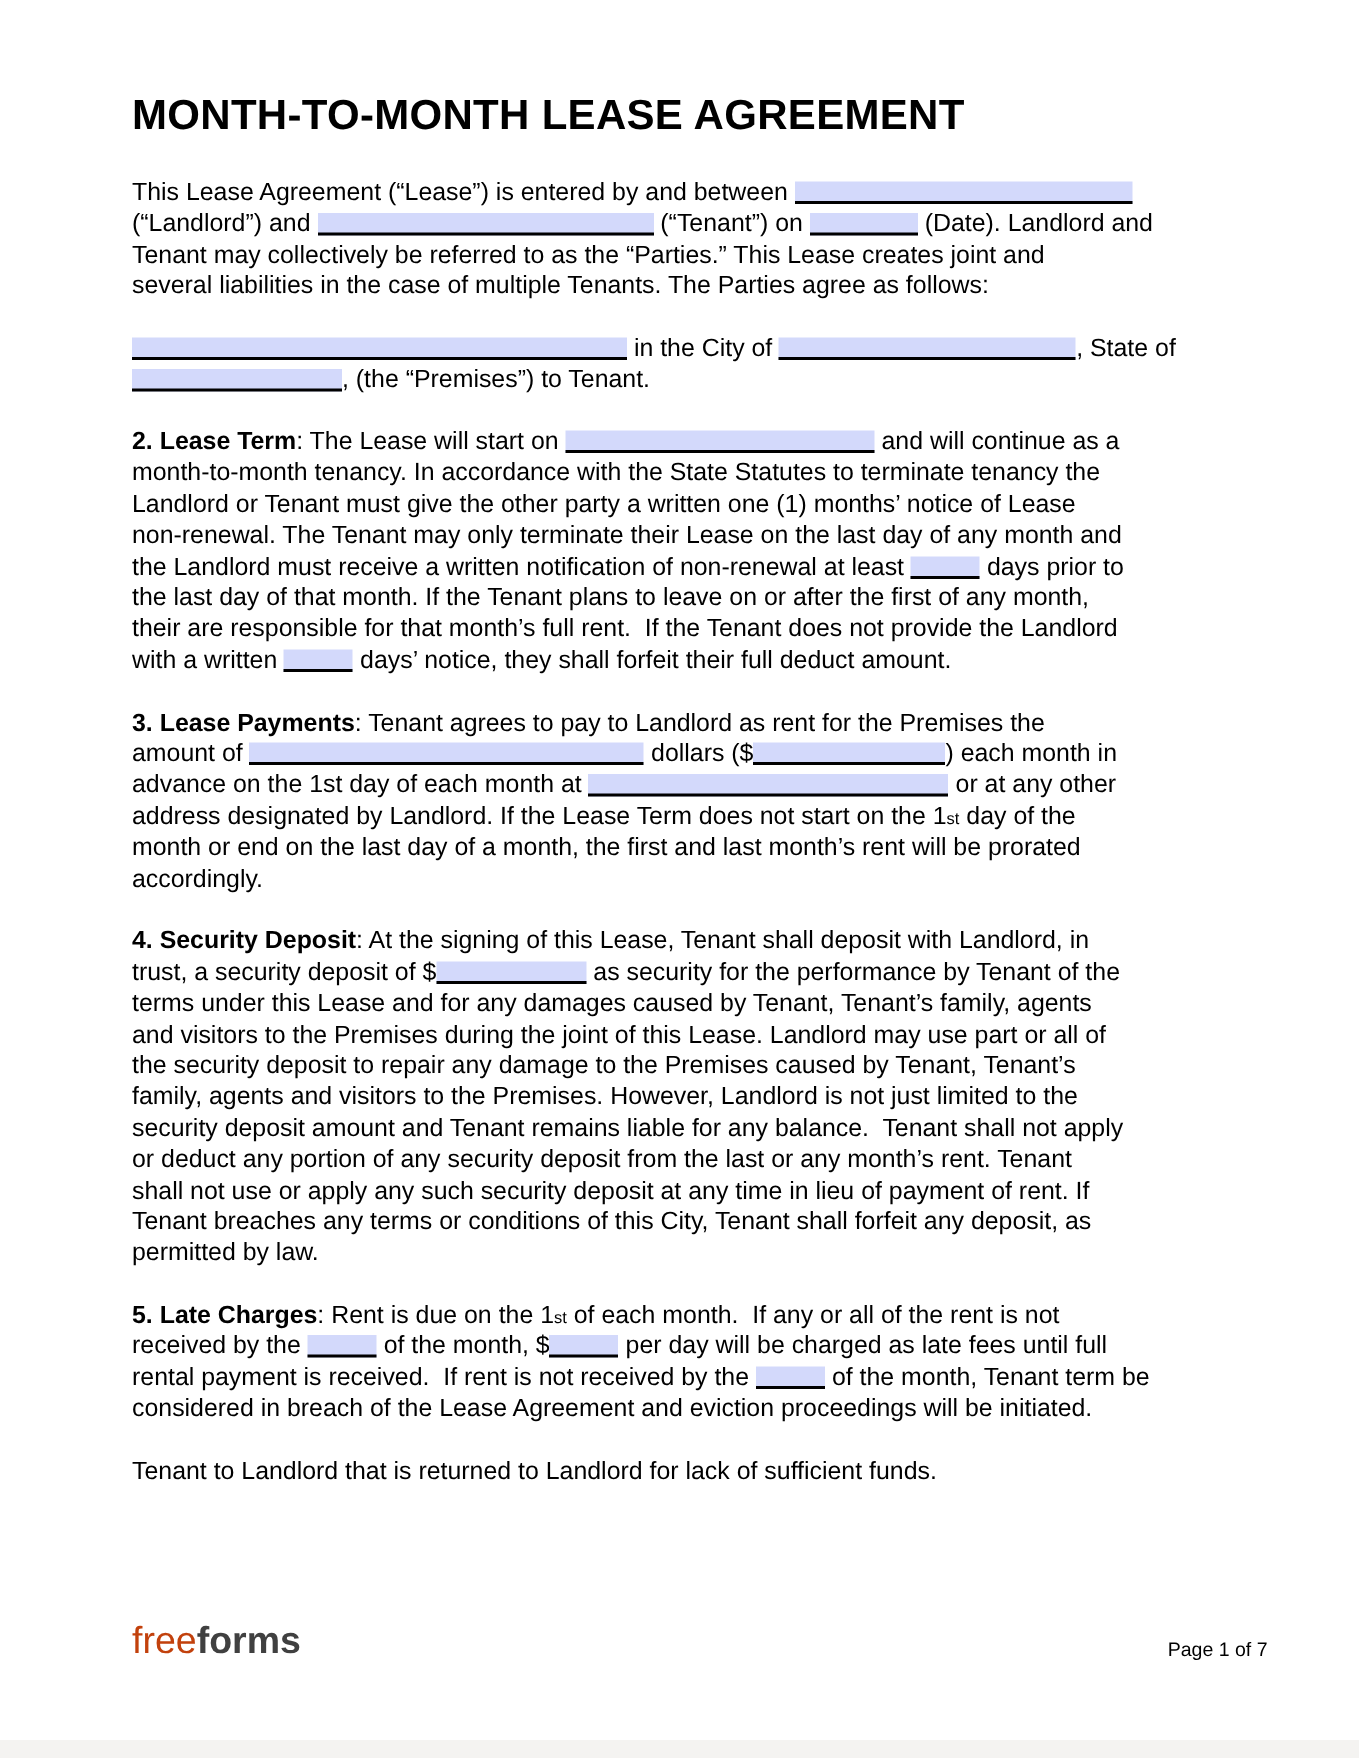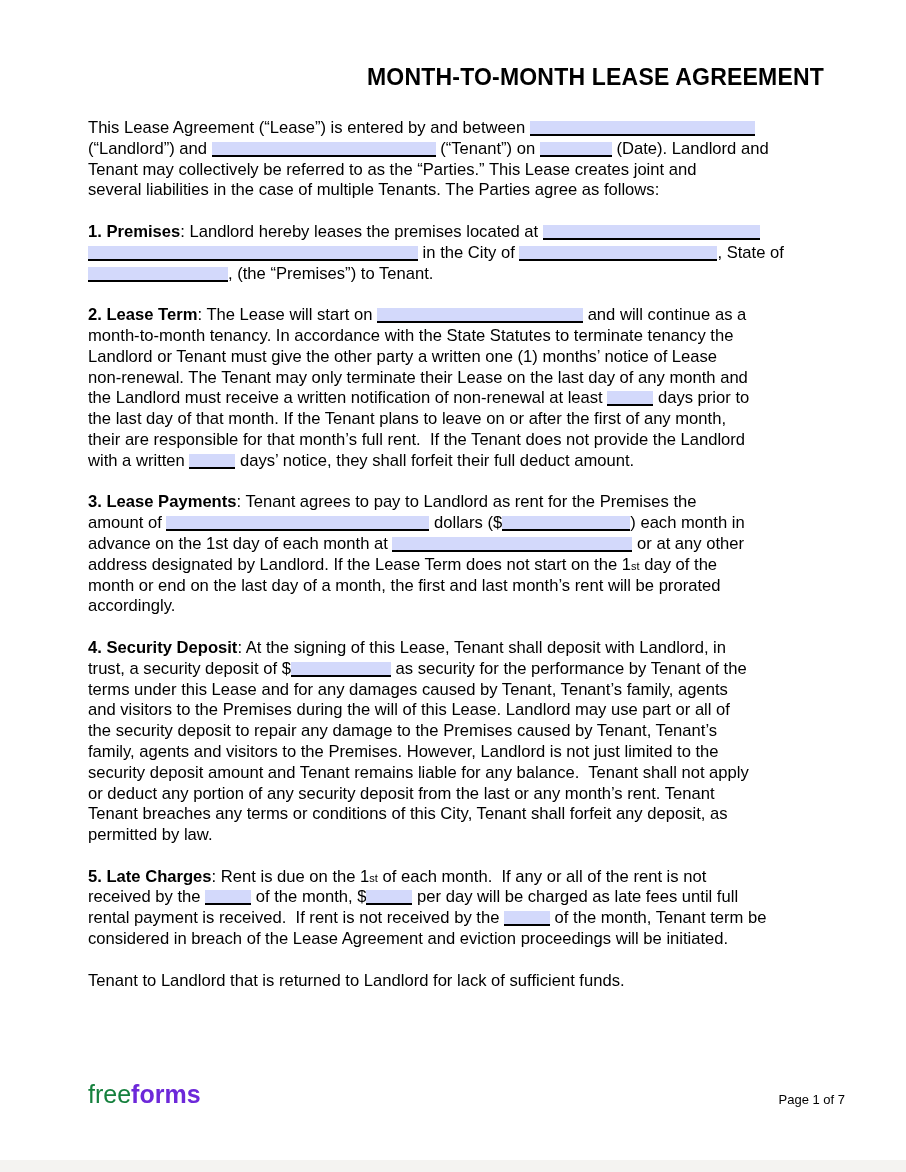--- a/index.html
+++ b/index.html
@@ -9,23 +9,23 @@
     width:906px; height:1172px;
     background:#ffffff;
     font-family:"Liberation Sans", sans-serif;
     color:#000;
     overflow:hidden;
   }
   .content {
     position:absolute; left:88px; top:62px; width:736px;
   }
   .doc-title {
-    text-align:right;
+    text-align:left;
     font-weight:bold;
-    font-size:23px;
+    font-size:28px;
     line-height:30px;
     margin-bottom:26px;
     letter-spacing:0.2px;
   }
   .para { margin-bottom:20.8px; }
   .line {
     white-space:pre;
     font-size:16.6px;
     line-height:20.8px;
     height:20.8px;
@@ -62,21 +62,20 @@
   <div class="content">
     <div class="doc-title">MONTH-TO-MONTH LEASE AGREEMENT</div>
     <div>
         <div class="para">
           <div class="line"><span class="txt">This Lease Agreement (“Lease”) is entered by and between </span><span class="blank" style="width: 225px;"></span></div>
           <div class="line"><span class="txt">(“Landlord”) and </span><span class="blank" style="width: 224px;"></span><span class="txt"> (“Tenant”) on </span><span class="blank" style="width: 72px;"></span><span class="txt"> (Date). Landlord and</span></div>
           <div class="line"><span class="txt">Tenant may collectively be referred to as the “Parties.” This Lease creates joint and</span></div>
           <div class="line"><span class="txt">several liabilities in the case of multiple Tenants. The Parties agree as follows:</span></div>
         </div>
         <div class="para">
-          <div class="line"><span class="b">1. Premises</span><span class="txt">: Landlord hereby leases the premises located at </span><span class="blank" style="width: 217px;"></span></div>
           <div class="line"><span class="blank" style="width: 330px;"></span><span class="txt"> in the City of </span><span class="blank" style="width: 198px;"></span><span class="txt">, State of</span></div>
           <div class="line"><span class="blank" style="width: 140px;"></span><span class="txt">, (the “Premises”) to Tenant.</span></div>
         </div>
         <div class="para">
           <div class="line"><span class="b">2. Lease Term</span><span class="txt">: The Lease will start on </span><span class="blank" style="width: 206px;"></span><span class="txt"> and will continue as a</span></div>
           <div class="line"><span class="txt">month-to-month tenancy. In accordance with the State Statutes to terminate tenancy the</span></div>
           <div class="line"><span class="txt">Landlord or Tenant must give the other party a written one (1) months’ notice of Lease</span></div>
           <div class="line"><span class="txt">non-renewal. The Tenant may only terminate their Lease on the last day of any month and</span></div>
           <div class="line"><span class="txt">the Landlord must receive a written notification of non-renewal at least </span><span class="blank" style="width: 46px;"></span><span class="txt"> days prior to</span></div>
           <div class="line"><span class="txt">the last day of that month. If the Tenant plans to leave on or after the first of any month,</span></div>
@@ -88,38 +87,39 @@
           <div class="line"><span class="txt">amount of </span><span class="blank" style="width: 263px;"></span><span class="txt"> dollars ($</span><span class="blank" style="width: 128px;"></span><span class="txt">) each month in</span></div>
           <div class="line"><span class="txt">advance on the 1st day of each month at </span><span class="blank" style="width: 240px;"></span><span class="txt"> or at any other</span></div>
           <div class="line"><span class="txt">address designated by Landlord. If the Lease Term does not start on the 1</span><span class="sm">st</span><span class="txt"> day of the</span></div>
           <div class="line"><span class="txt">month or end on the last day of a month, the first and last month’s rent will be prorated</span></div>
           <div class="line"><span class="txt">accordingly.</span></div>
         </div>
         <div class="para">
           <div class="line"><span class="b">4. Security Deposit</span><span class="txt">: At the signing of this Lease, Tenant shall deposit with Landlord, in</span></div>
           <div class="line"><span class="txt">trust, a security deposit of $</span><span class="blank" style="width: 100px;"></span><span class="txt"> as security for the performance by Tenant of the</span></div>
           <div class="line"><span class="txt">terms under this Lease and for any damages caused by Tenant, Tenant’s family, agents</span></div>
-          <div class="line"><span class="txt">and visitors to the Premises during the will of this Lease. Landlord may use part or all of</span></div>
+          <div class="line"><span class="txt">and visitors to the Premises during the joint of this Lease. Landlord may use part or all of</span></div>
           <div class="line"><span class="txt">the security deposit to repair any damage to the Premises caused by Tenant, Tenant’s</span></div>
           <div class="line"><span class="txt">family, agents and visitors to the Premises. However, Landlord is not just limited to the</span></div>
           <div class="line"><span class="txt">security deposit amount and Tenant remains liable for any balance.  Tenant shall not apply</span></div>
           <div class="line"><span class="txt">or deduct any portion of any security deposit from the last or any month’s rent. Tenant</span></div>
+          <div class="line"><span class="txt">shall not use or apply any such security deposit at any time in lieu of payment of rent. If</span></div>
           <div class="line"><span class="txt">Tenant breaches any terms or conditions of this City, Tenant shall forfeit any deposit, as</span></div>
           <div class="line"><span class="txt">permitted by law.</span></div>
         </div>
         <div class="para">
           <div class="line"><span class="b">5. Late Charges</span><span class="txt">: Rent is due on the 1</span><span class="sm">st</span><span class="txt"> of each month.  If any or all of the rent is not</span></div>
           <div class="line"><span class="txt">received by the </span><span class="blank" style="width: 46px;"></span><span class="txt"> of the month, $</span><span class="blank" style="width: 46px;"></span><span class="txt"> per day will be charged as late fees until full</span></div>
           <div class="line"><span class="txt">rental payment is received.  If rent is not received by the </span><span class="blank" style="width: 46px;"></span><span class="txt"> of the month, Tenant term be</span></div>
           <div class="line"><span class="txt">considered in breach of the Lease Agreement and eviction proceedings will be initiated.</span></div>
         </div>
         <div class="para">
           <div class="line"><span class="txt">Tenant to Landlord that is returned to Landlord for lack of sufficient funds.</span></div>
         </div>
       </div>
   </div>
 
   <div class="footer-logo">
-    <span class="logo-free" style="color: #15803d;">free</span><span class="logo-forms" style="color: #6d28d9;">forms</span>
+    <span class="logo-free" style="color: #c2410c;">free</span><span class="logo-forms" style="color: #404040;">forms</span>
   </div>
   <div class="page-number">Page 1 of 7</div>
   <div class="bottom-edge"></div>
 </div>
 
 </body></html>

